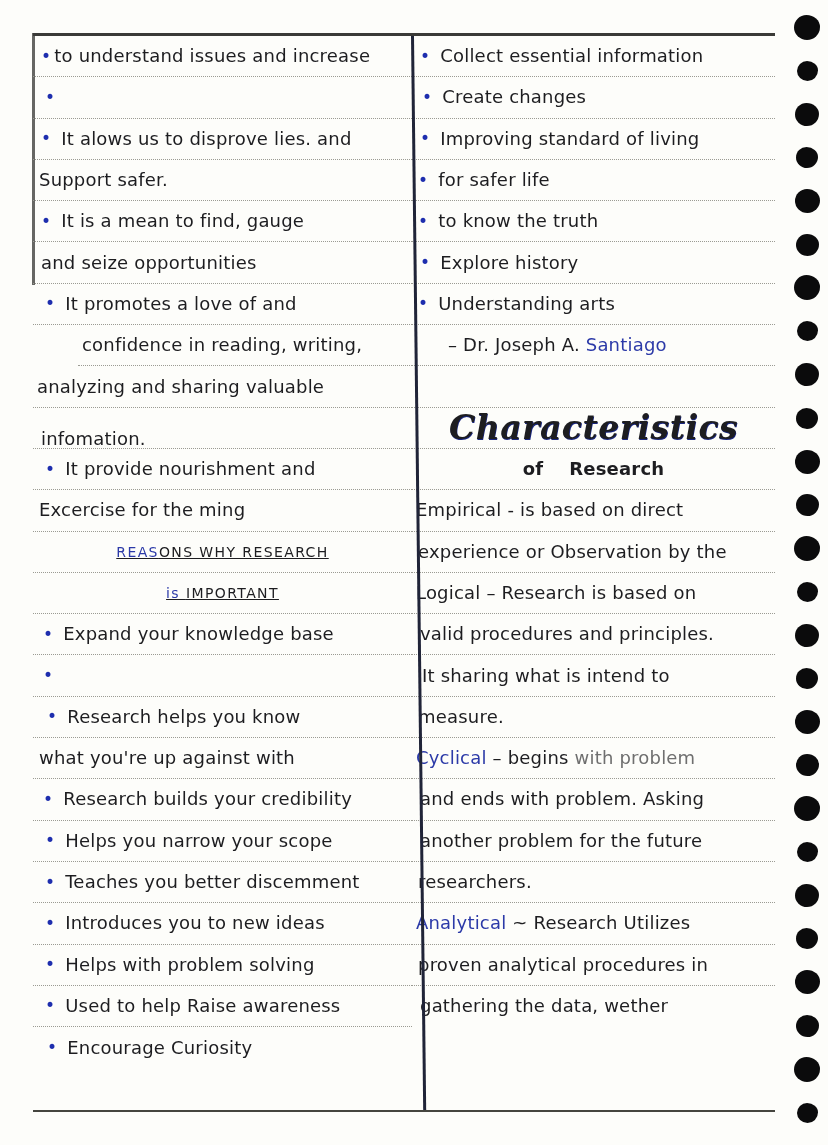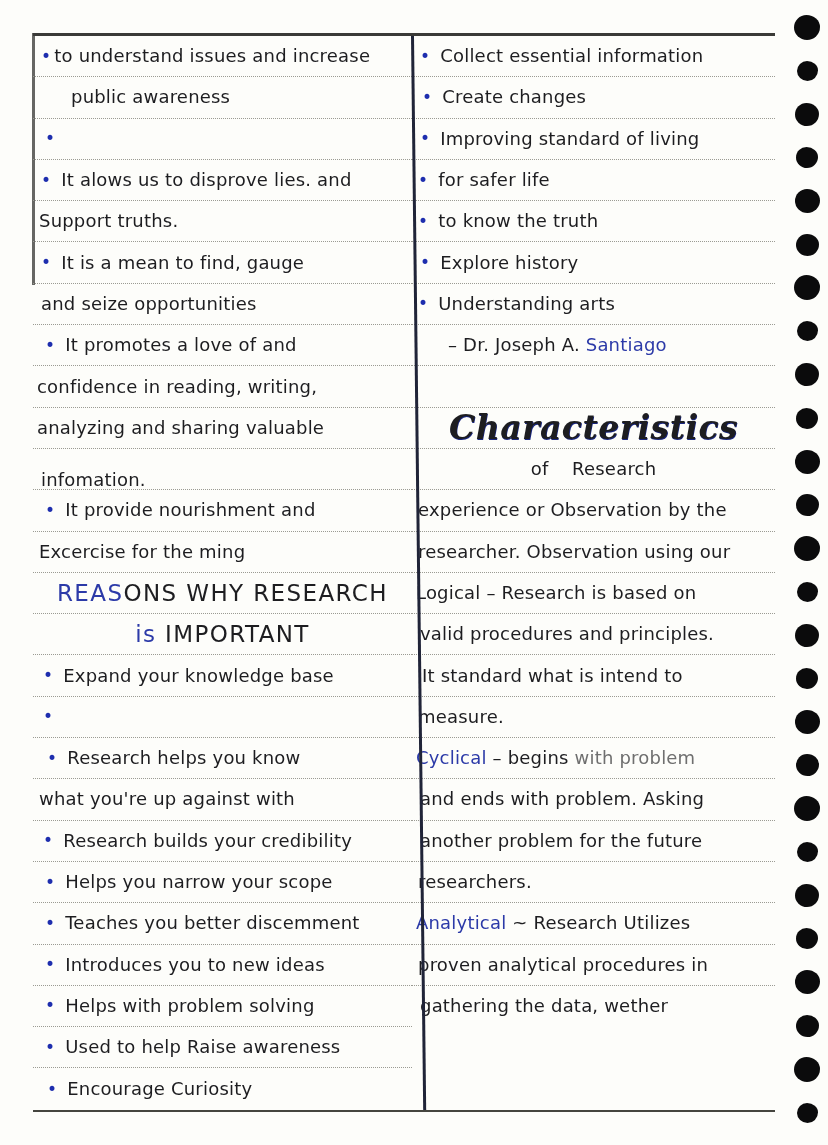--- a/index.html
+++ b/index.html
@@ -29,22 +29,22 @@
     height:41.3px;
     box-sizing:border-box;
     border-bottom:1px dotted #9b9b93;
     display:flex;align-items:center;
     font-size:18px;color:var(--ink,#1d1d20);
     letter-spacing:0.2px;
     line-height:1;
   }
   .row:last-child{border-bottom:none;}
   .row span{white-space:pre;}
-  .row.center{justify-content:center;}
-  .row.caps{font-size:23px;letter-spacing:1.4px;font-weight:500;}
+  .row.center{justify-content:center;font-weight:bold;}
+  .row.caps{font-size:14px;letter-spacing:1.4px;font-weight:500;text-decoration:underline;}
   .row.script{
     font-family:"DejaVu Serif", serif;
     font-style:italic;font-weight:bold;
     font-size:33px;color:var(--heading-blue,#2436cf);
     text-shadow:0.6px 0.6px 0 #18257f;
     letter-spacing:0.5px;
     overflow:visible;z-index:2;
   }
   .bullet{
     color:var(--bullet-blue,#1e2eae);
@@ -77,45 +77,42 @@
 <body style="--ink: #1d1d20; --blue-ink: #2c3aa8; --bullet-blue: #1e2eae; --heading-blue: #2436cf; --faded: #6f6f6f; --divider: #202438;">
 
 <div class="paper">
   <div class="left-edge-line"></div>
   <div class="writing-area">
     <div class="col col-left">
         <div class="row" style="padding-left: 8px;">
           <span class="bullet" style="margin-right: 3px;">•</span>
           <span class="c-ink">to understand issues and increase</span>
         </div>
-        <div class="row" style="padding-left: 38px;">
-          <span class="c-ink">public awareness</span>
-        </div>
         <div class="row" style="padding-left: 12px;">
           <span class="bullet">•</span>
         </div>
         <div class="row" style="padding-left: 8px;">
           <span class="bullet">•</span>
           <span class="c-ink">It alows us to disprove lies. and</span>
         </div>
         <div class="row" style="padding-left: 6px;">
-          <span class="c-ink">Support truths.</span>
+          <span class="c-ink">Support safer.</span>
         </div>
         <div class="row" style="padding-left: 8px;">
           <span class="bullet">•</span>
           <span class="c-ink">It is a mean to find, gauge</span>
         </div>
         <div class="row" style="padding-left: 8px;">
           <span class="c-ink">and seize opportunities</span>
         </div>
         <div class="row" style="padding-left: 12px;">
           <span class="bullet">•</span>
           <span class="c-ink">It promotes a love of and</span>
         </div>
-        <div class="row" style="padding-left: 4px;">
+        <div class="row" style="padding-left: 4px; margin-left: 45px;">
           <span class="c-ink">confidence in reading, writing,</span>
         </div>
         <div class="row" style="padding-left: 4px;">
           <span class="c-ink">analyzing and sharing valuable</span>
         </div>
         <div class="row" style="padding-left: 8px; align-items: flex-end;">
           <span class="c-ink">infomation.</span>
         </div>
         <div class="row" style="padding-left: 12px;">
           <span class="bullet">•</span>
@@ -210,34 +207,34 @@
         </div>
         <div class="row">
           <span class="c-ink"></span>
         </div>
         <div class="row center script">
           <span class="c-ink">Characteristics</span>
         </div>
         <div class="row center">
           <span class="c-ink">of    Research</span>
         </div>
+        <div class="row" style="padding-left: 4px;">
+          <span class="c-ink">Empirical - is based on direct</span>
+        </div>
         <div class="row" style="padding-left: 6px;">
           <span class="c-ink">experience or Observation by the</span>
         </div>
-        <div class="row" style="padding-left: 6px;">
-          <span class="c-ink">researcher. Observation using our</span>
-        </div>
         <div class="row" style="padding-left: 4px;">
           <span class="c-ink">Logical – Research is based on</span>
         </div>
         <div class="row" style="padding-left: 8px;">
           <span class="c-ink">valid procedures and principles.</span>
         </div>
         <div class="row" style="padding-left: 10px;">
-          <span class="c-ink">It standard what is intend to</span>
+          <span class="c-ink">It sharing what is intend to</span>
         </div>
         <div class="row" style="padding-left: 6px;">
           <span class="c-ink">measure.</span>
         </div>
         <div class="row" style="padding-left: 4px;">
           <span class="c-blue">Cyclical</span>
           <span class="c-ink"> – begins </span>
           <span class="c-gray">with problem</span>
         </div>
         <div class="row" style="padding-left: 8px;">

